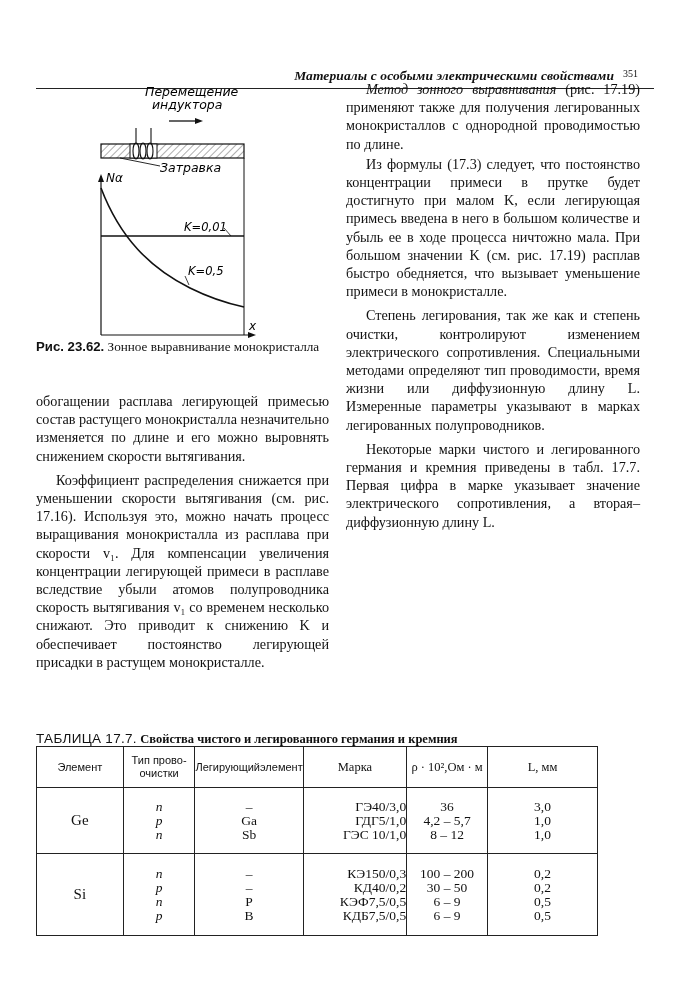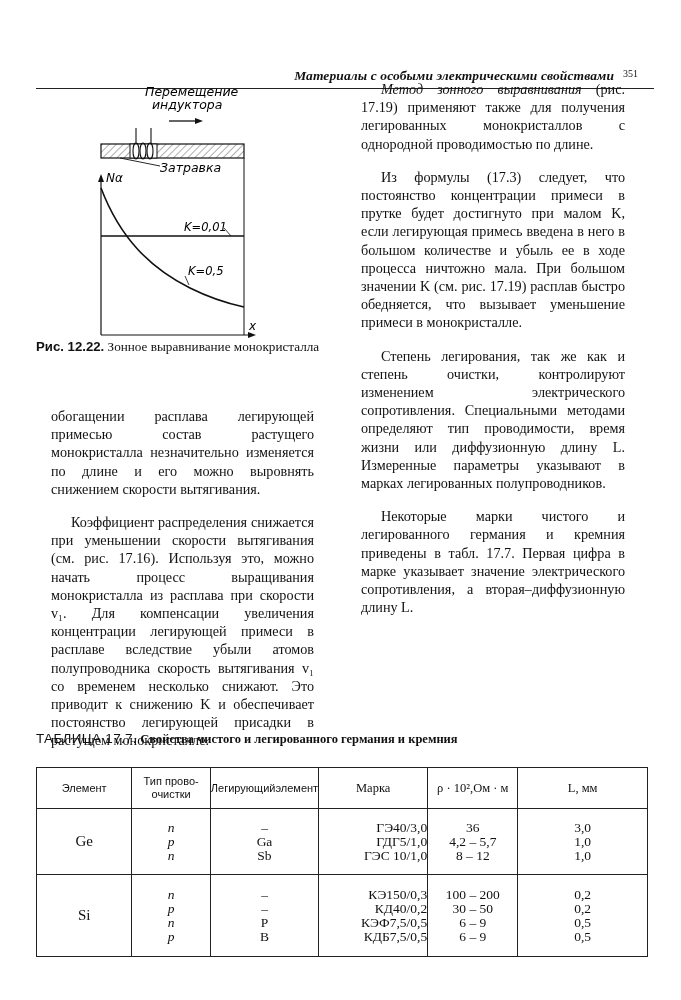--- a/index.html
+++ b/index.html
@@ -9,30 +9,30 @@
             border-bottom:1.5px solid #222;margin-top:28px; }
   .header .title { position:absolute; right:40px; top:2px; font-style:italic; font-weight:bold;
                    font-size:13.5px; letter-spacing:0.1px; }
   .header .page { position:absolute; right:16px; top:2px; font-weight:normal; font-size:10px; }
 
   .figure { position:absolute; left:90px; top:78px; width:200px; height:260px; }
   .caption { position:absolute; left:36px; top:338px; width:300px; font-size:13.2px; line-height:17px; }
   .caption b { font-family:"Liberation Sans",sans-serif; }
 
   .col { position:absolute; font-size:14.2px; line-height:18.2px; text-align:justify; }
-  .col p { margin:15px; }
+  .col p { margin:0; }
   .col p.ind { text-indent:20px; margin-top:6px; }
   .left  { left:36px;  top:392px; width:293px; }
   .right { left:346px; top:80px;  width:294px; }
 
   .tcap { position:absolute; left:36px; top:731px; font-size:13.5px; }
   .tcap .lbl { font-family:"Liberation Sans",sans-serif; letter-spacing:0.3px; }
   .tcap .txt { font-weight:bold; font-size:12.5px; }
 
-  table.data { position:absolute; left:36px; top:767px; width:612px; border-collapse:collapse;
+  table.data { position:absolute; left:36px; top:746px; width:562px; border-collapse:collapse;
                font-size:13.5px; }
   table.data th, table.data td { border-left:1.2px solid #222; border-right:1.2px solid #222;
                    text-align:center; vertical-align:middle; padding:0; }
   table.data th { font-weight:normal; font-family:"Liberation Sans",sans-serif; font-size:11px;
                   line-height:13px; height:40px; border-top:1.5px solid #222; border-bottom:1.5px solid #222; }
   table.data tbody tr.grp td { border-bottom:1.5px solid #222; }
   table.data td.stack { line-height:14px; }
   table.data td .line { display:block; }
   table.data td.mark { text-align:right; padding-left:10px; }
   .it { font-style:italic; }
@@ -84,21 +84,21 @@
     <line x1="134" y1="150" x2="141" y2="158" stroke="#111" stroke-width="0.8"></line>
     <text x="94" y="153" font-family="DejaVu Sans, sans-serif" font-style="italic" font-size="11.5">K=0,01</text>
 
     <path d="M11,110 C30,160 60,190 100,210 C120,220 140,226 154,229" fill="none" stroke="#111" stroke-width="1.6"></path>
     <line x1="95" y1="198" x2="99" y2="207" stroke="#111" stroke-width="0.8"></line>
     <text x="98" y="197" font-family="DejaVu Sans, sans-serif" font-style="italic" font-size="11.5">K=0,5</text>
   </svg>
 </div>
 
 <div class="caption">
-  <b>Рис. 12.22.</b>
+  <b>Рис. 23.62.</b>
   <span>Зонное выравнивание монокристалла</span>
 </div>
 
 <div class="col left">
   <p>обогащении расплава легирующей примесью состав растущего монокристалла незначительно изменяется по длине и его можно выровнять снижением скорости вытягивания.</p>
   <p class="ind">Коэффициент распределения снижается при уменьшении скорости вытягивания (см. рис. 17.16). Используя это, можно начать процесс выращивания монокристалла из расплава при скорости v₁. Для компенсации увеличения концентрации легирующей примеси в расплаве вследствие убыли атомов полупроводника скорость вытягивания v₁ со временем несколько снижают. Это приводит к снижению K и обеспечивает постоянство легирующей присадки в растущем монокристалле.</p>
 </div>
 
 <div class="col right">
   <p class="ind" style="margin-top:0"><span class="it">Метод зонного выравнивания</span><span> (рис. 17.19) применяют также для получения легированных монокристаллов с однородной проводимостью по длине.</span></p>

